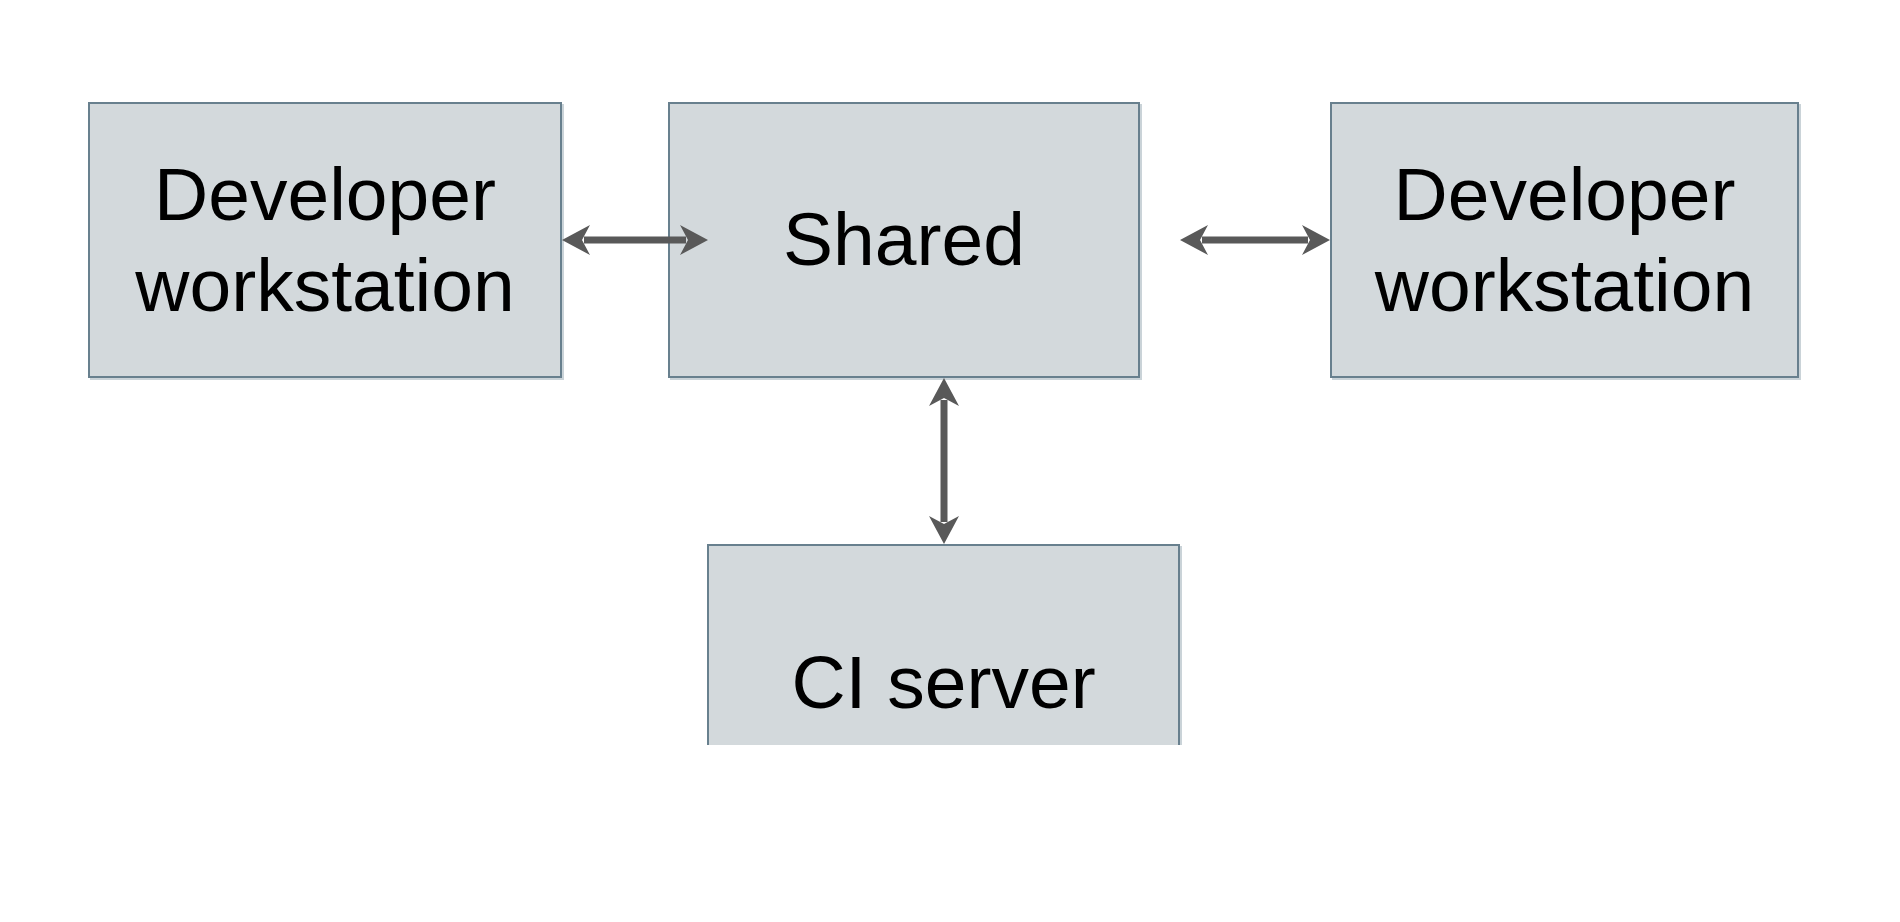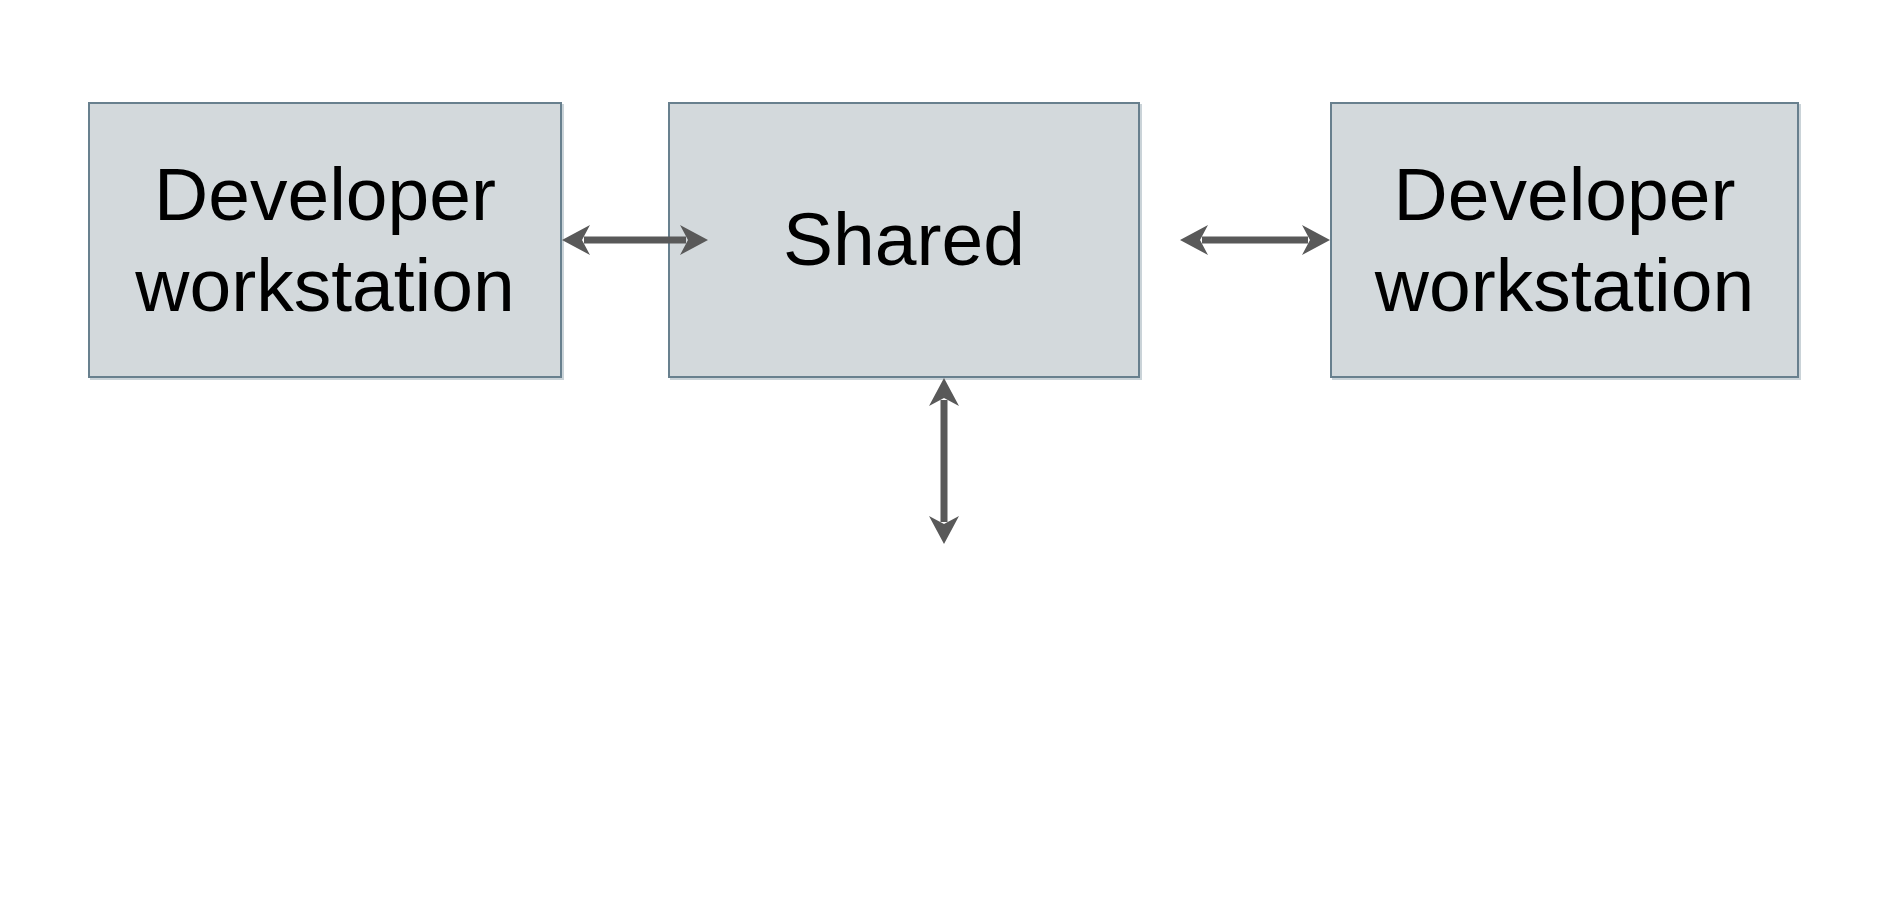--- a/index.html
+++ b/index.html
@@ -70,20 +70,25 @@
     </div>
   </div>
 
   <div class="node node-dev-right">
     <div class="node-text">
       <div>Developer</div>
       <div>workstation</div>
     </div>
   </div>
 
+  <div class="node node-ci">
+    <div class="node-text">
+      <div>CI server</div>
+    </div>
+  </div>
 
   <svg class="connectors" width="1900" height="922" viewBox="0 0 1900 922">
 
     <g>
       <line x1="584" y1="240" x2="686" y2="240"></line>
       <path d="M562,240 L590,225 L582,240 L590,255 Z"></path>
       <path d="M708,240 L680,225 L688,240 L680,255 Z"></path>
     </g>
 
     <g>

